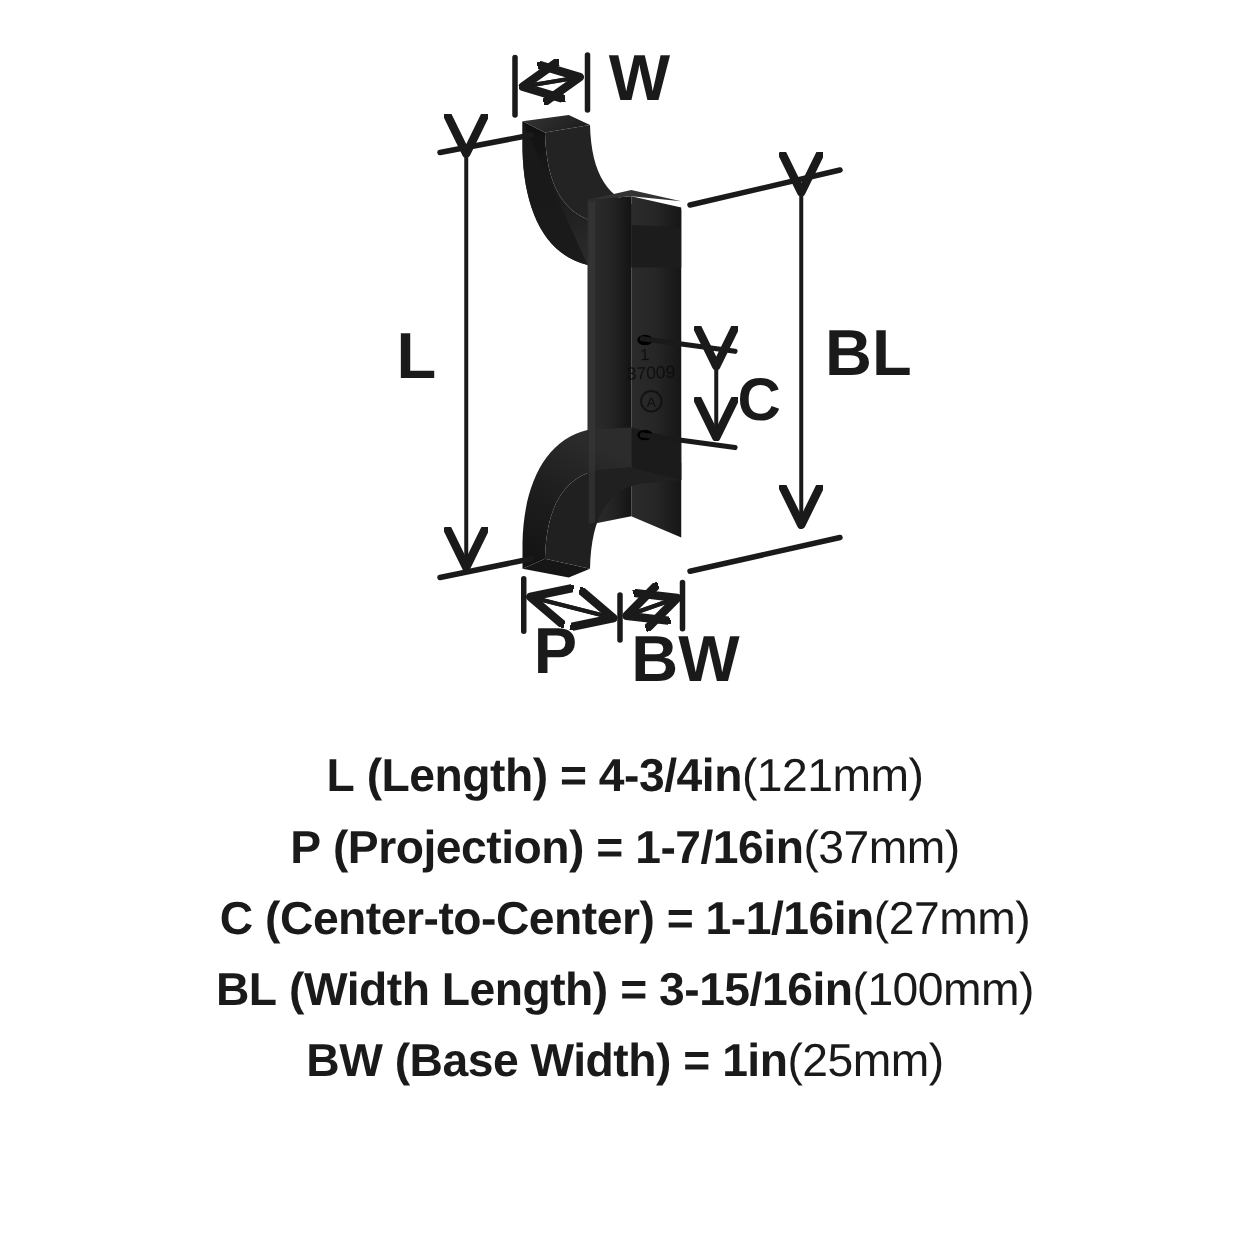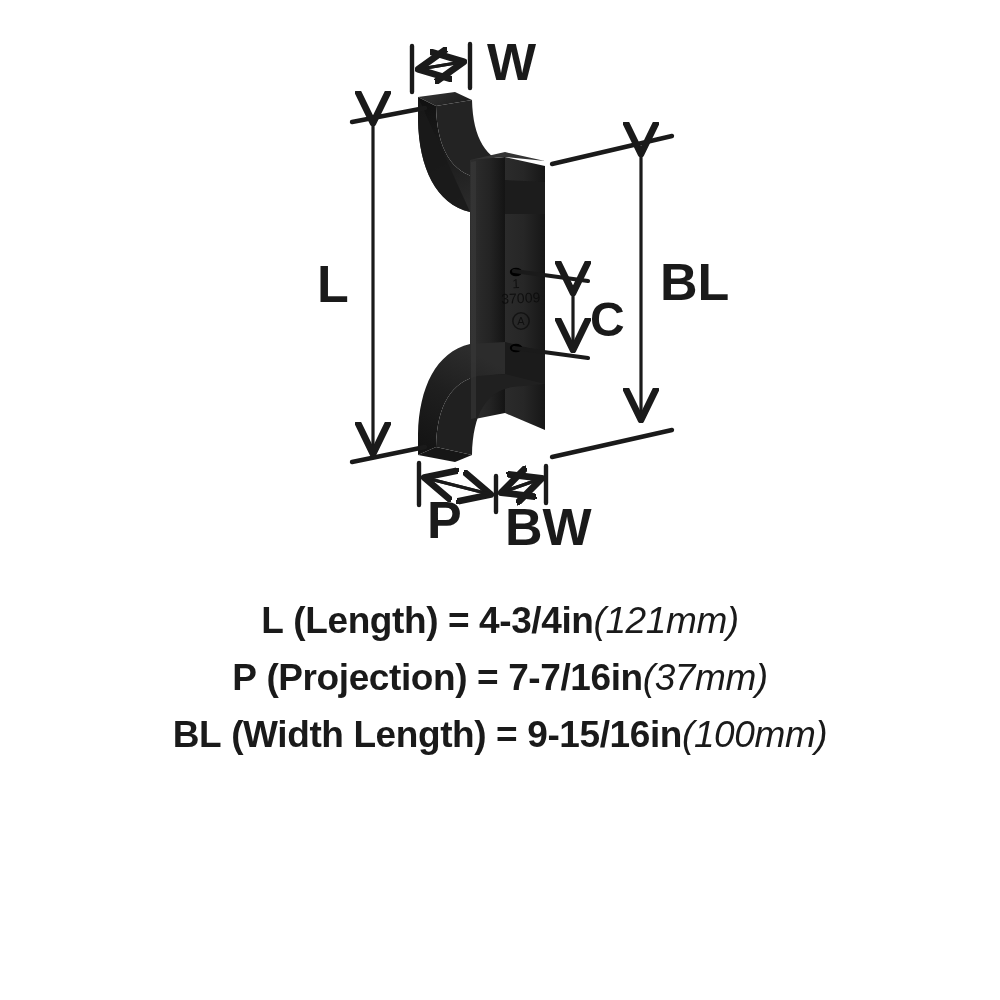--- a/index.html
+++ b/index.html
@@ -27,21 +27,21 @@
     line-height:57px;
     height:57px;
     font-size:37px;
     letter-spacing:-0.4px;
     color:#1a1a1a;
   }
   .code{font-weight:bold;}
   .name{font-weight:bold;}
   .eq{font-weight:bold;}
   .val{font-weight:bold;text-align:right;}
-  .metric{font-weight:normal;font-style:italic;}
+  .metric{font-weight:normal;}
   .legend-row .sp{font-weight:normal;}
 </style>
 </head>
 <body>
 
 <div id="diagram-area">
   <svg id="diagram-svg" viewBox="0 0 1000 580">
     <defs>
       <linearGradient id="gFrontTop" x1="0" y1="0" x2="1" y2="0">
         <stop offset="0%" stop-color="#2e2e2e"></stop>
@@ -179,18 +179,24 @@
     <text x="427" y="538" font-size="52" font-weight="bold" fill="#1a1a1a" font-family="Liberation Sans, sans-serif">P</text>
     <text x="505" y="545" font-size="52" font-weight="bold" fill="#1a1a1a" font-family="Liberation Sans, sans-serif">BW</text>
   </svg>
 </div>
 
 <div id="legend">
   <div class="legend-row">
     <span class="code">L</span><span class="sp"> </span><span class="name">(Length)</span><span class="sp"> </span><span class="eq">=</span><span class="sp"> </span><span class="val">4-3/4in</span><span class="metric">(121mm)</span>
   </div>
   <div class="legend-row">
-    <span class="code">P</span><span class="sp"> </span><span class="name">(Projection)</span><span class="sp"> </span><span class="eq">=</span><span class="sp"> </span><span class="val">7-7/16in</span><span class="metric">(37mm)</span>
-  </div>
-  <div class="legend-row">
-    <span class="code">BL</span><span class="sp"> </span><span class="name">(Width Length)</span><span class="sp"> </span><span class="eq">=</span><span class="sp"> </span><span class="val">9-15/16in</span><span class="metric">(100mm)</span>
+    <span class="code">P</span><span class="sp"> </span><span class="name">(Projection)</span><span class="sp"> </span><span class="eq">=</span><span class="sp"> </span><span class="val">1-7/16in</span><span class="metric">(37mm)</span>
+  </div>
+  <div class="legend-row">
+    <span class="code">C</span><span class="sp"> </span><span class="name">(Center-to-Center)</span><span class="sp"> </span><span class="eq">=</span><span class="sp"> </span><span class="val">1-1/16in</span><span class="metric">(27mm)</span>
+  </div>
+  <div class="legend-row">
+    <span class="code">BL</span><span class="sp"> </span><span class="name">(Width Length)</span><span class="sp"> </span><span class="eq">=</span><span class="sp"> </span><span class="val">3-15/16in</span><span class="metric">(100mm)</span>
+  </div>
+  <div class="legend-row">
+    <span class="code">BW</span><span class="sp"> </span><span class="name">(Base Width)</span><span class="sp"> </span><span class="eq">=</span><span class="sp"> </span><span class="val">1in</span><span class="metric">(25mm)</span>
   </div>
 </div>
 
 </body></html>

